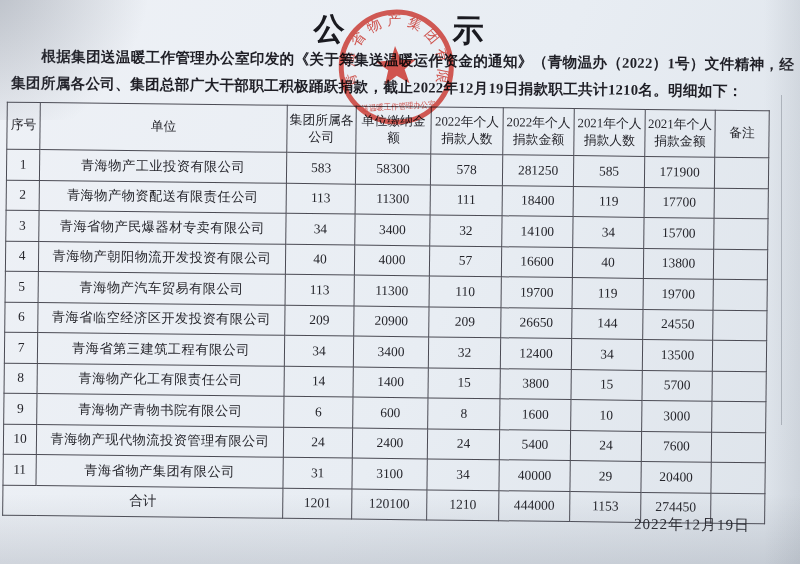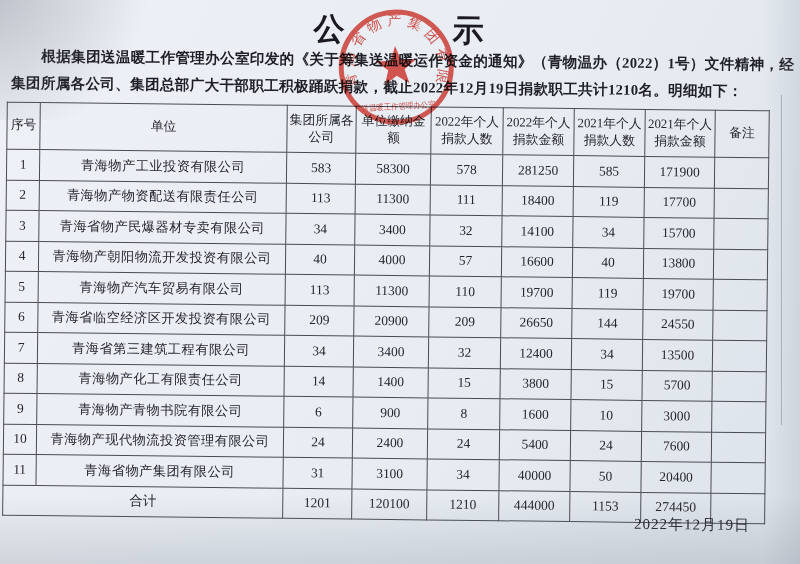--- a/index.html
+++ b/index.html
@@ -178,21 +178,21 @@
           <td>15</td>
           <td>3800</td>
           <td>15</td>
           <td>5700</td>
           <td></td>
         </tr>
         <tr>
           <td>9</td>
           <td class="unit-cell">青海物产青物书院有限公司</td>
           <td>6</td>
-          <td>900</td>
+          <td>600</td>
           <td>8</td>
           <td>1600</td>
           <td>10</td>
           <td>3000</td>
           <td></td>
         </tr>
         <tr>
           <td>10</td>
           <td class="unit-cell">青海物产现代物流投资管理有限公司</td>
           <td>24</td>
@@ -203,21 +203,21 @@
           <td>7600</td>
           <td></td>
         </tr>
         <tr>
           <td>11</td>
           <td class="unit-cell">青海省物产集团有限公司</td>
           <td>31</td>
           <td>3100</td>
           <td>34</td>
           <td>40000</td>
-          <td>50</td>
+          <td>29</td>
           <td>20400</td>
           <td></td>
         </tr>
       </tbody>
     <tfoot>
         <tr class="total-row">
           <td colspan="2">合计</td>
           <td>1201</td>
           <td>120100</td>
           <td>1210</td>

